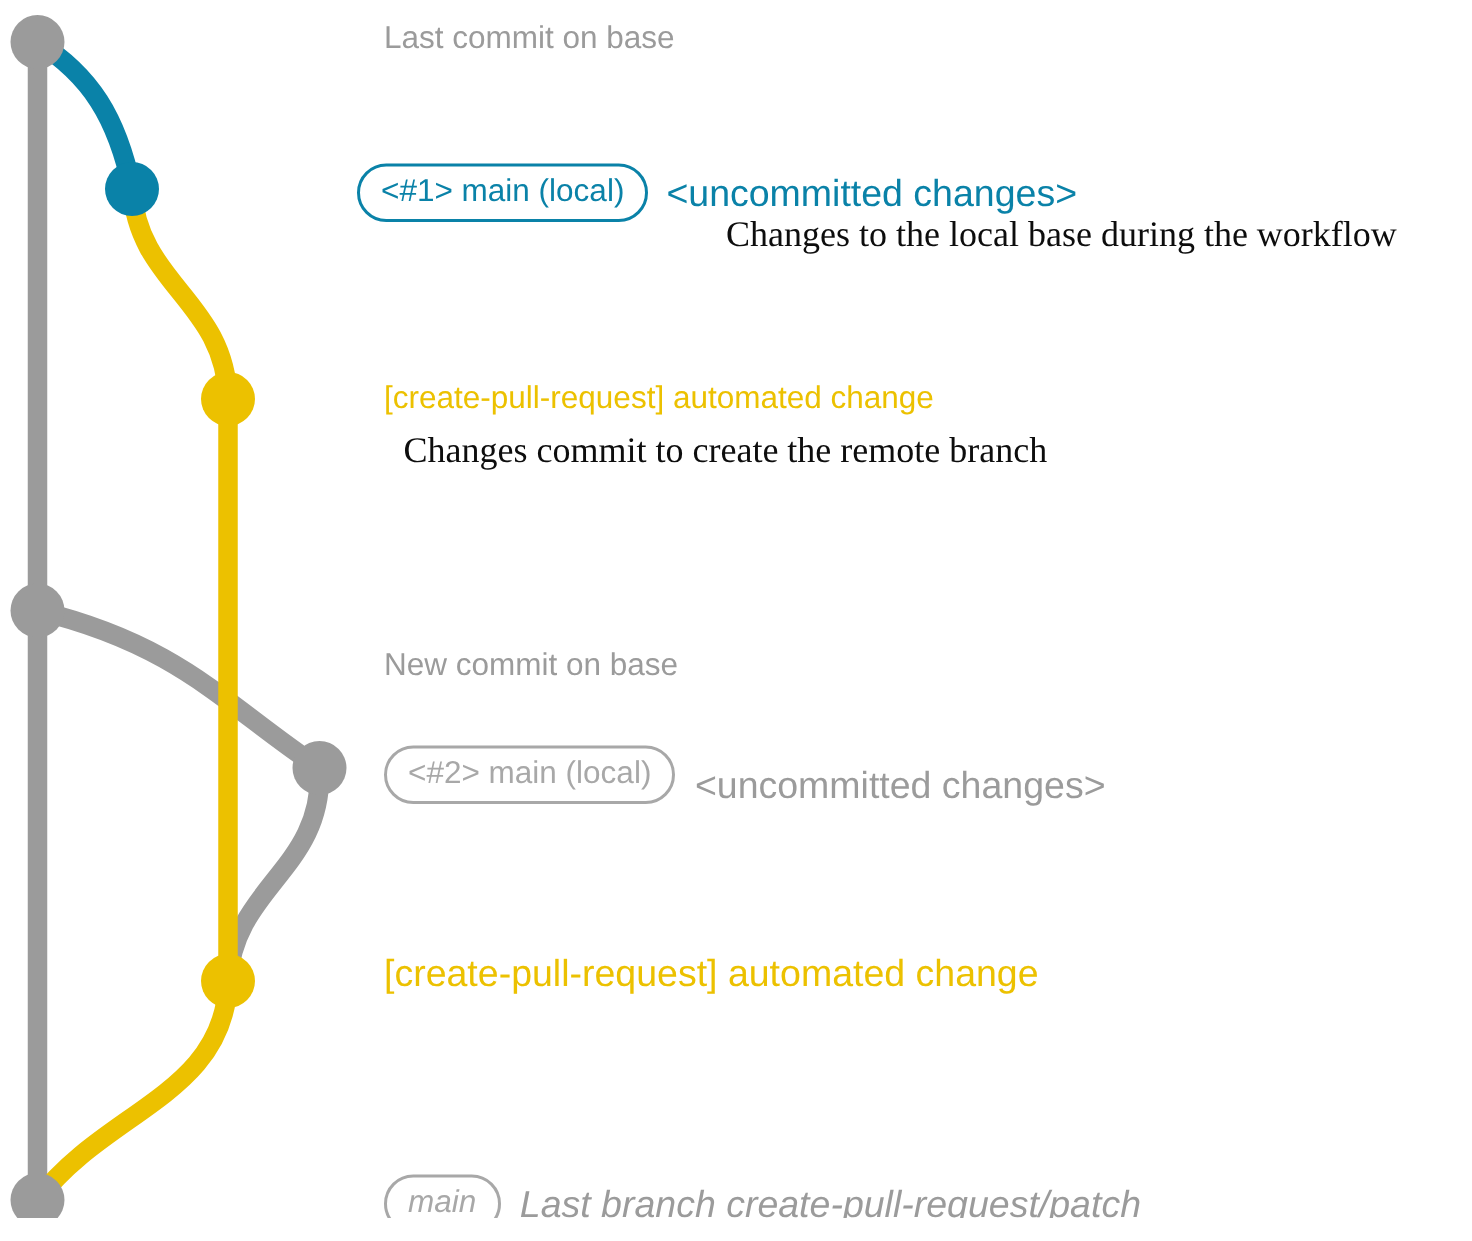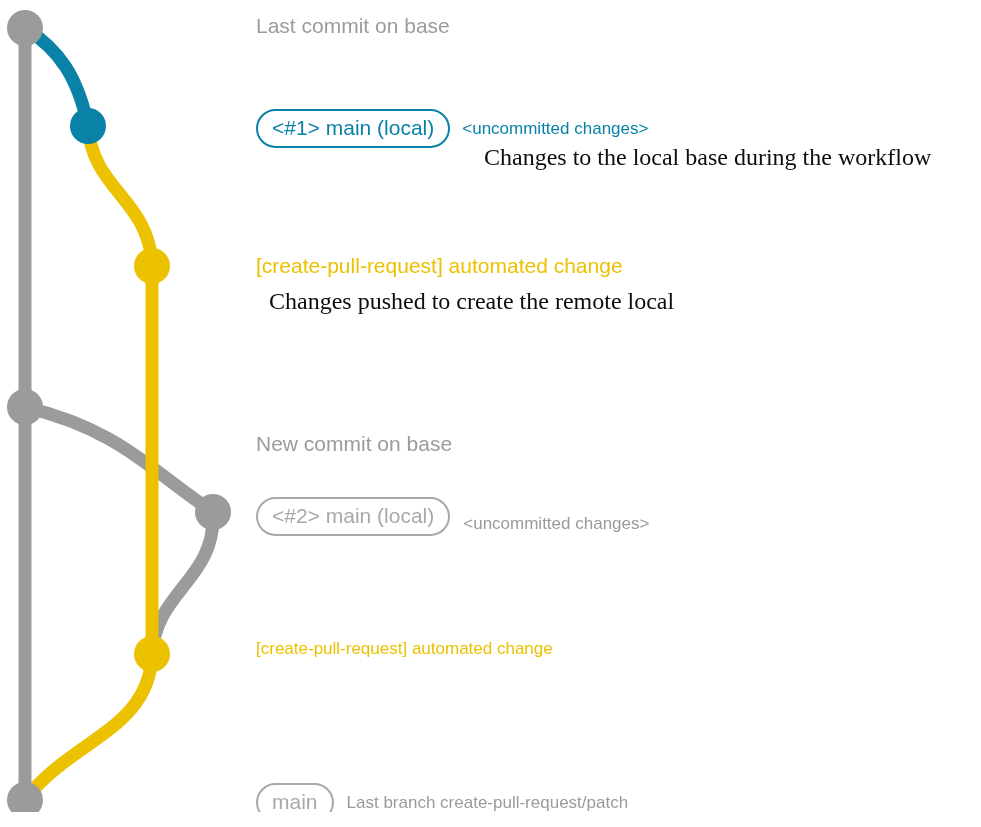--- a/index.html
+++ b/index.html
@@ -58,21 +58,21 @@
   .pill.gray { border-color: #a8a8a8; color: #a8a8a8; }
 
   .pill-row {
     display: flex;
     align-items: center;
     gap: 13px;
     white-space: nowrap;
   }
   .msg {
     font-family: "Liberation Sans", sans-serif;
-    font-size: 17px;
+    font-size: 25px;
     line-height: 24px;
     white-space: nowrap;
   }
   .msg.teal { color: #0a82a8; }
   .msg.gold { color: #ecc100; }
   .msg.gray { color: #9b9b9b; }
 
   
   .desc {
     position: absolute;
@@ -110,42 +110,42 @@
     <circle cx="25" cy="407" r="18" fill="#9b9b9b"></circle>
     <circle cx="213" cy="512" r="18" fill="#9b9b9b"></circle>
     <circle cx="152" cy="654" r="18" fill="#ecc100"></circle>
     <circle cx="25" cy="800" r="18" fill="#9b9b9b"></circle>
   </svg>
 
   <div class="row" style="left:256px; top:13px;">
     <div class="caption gray">Last commit on base</div>
   </div>
 
-  <div class="row pill-row" style="left:256px; top:109px;gap:12px;">
+  <div class="row pill-row" style="left:238px; top:109px;gap:12px;">
     <span class="pill teal">&lt;#1&gt; main (local)</span>
     <span class="msg teal">&lt;uncommitted changes&gt;</span>
   </div>
   <div class="desc" style="left:484px; top:146px;">Changes to the local base during the workflow</div>
 
   <div class="row" style="left:256px; top:253px;">
     <div class="caption gold">[create-pull-request] automated change</div>
   </div>
-  <div class="desc" style="left:269px; top:290px;">Changes pushed to create the remote local</div>
+  <div class="desc" style="left:269px; top:290px;">Changes commit to create the remote branch</div>
 
   <div class="row" style="left:256px; top:396px;margin-top:35px;">
     <div class="caption gray">New commit on base</div>
   </div>
 
   <div class="row pill-row" style="left:256px; top:497px;align-items:flex-end;">
     <span class="pill gray">&lt;#2&gt; main (local)</span>
     <span class="msg gray">&lt;uncommitted changes&gt;</span>
   </div>
 
   <div class="row pill-row" style="left:256px; top:637px;">
     <span class="msg gold">[create-pull-request] automated change</span>
   </div>
 
-  <div class="row pill-row" style="left:256px; top:783px;">
+  <div class="row pill-row" style="left:256px; top:783px;font-style:italic;">
     <span class="pill gray">main</span>
     <span class="msg gray">Last branch create-pull-request/patch</span>
   </div>
 
 </div>
 
 </body></html>

